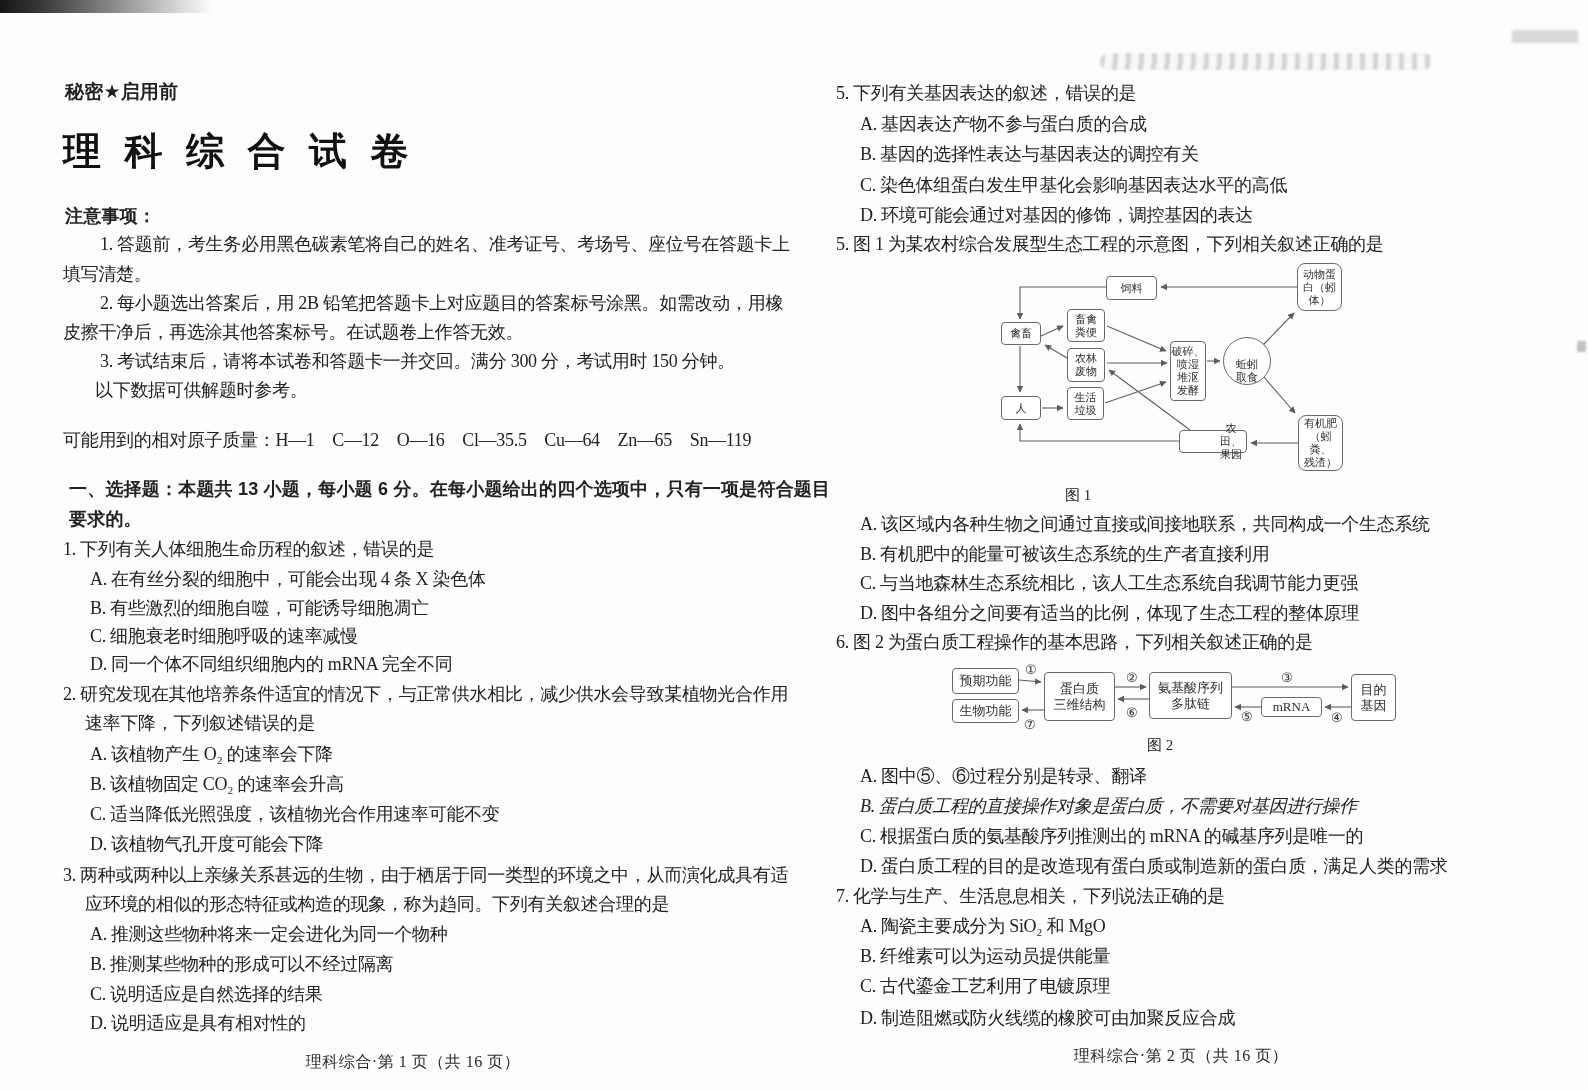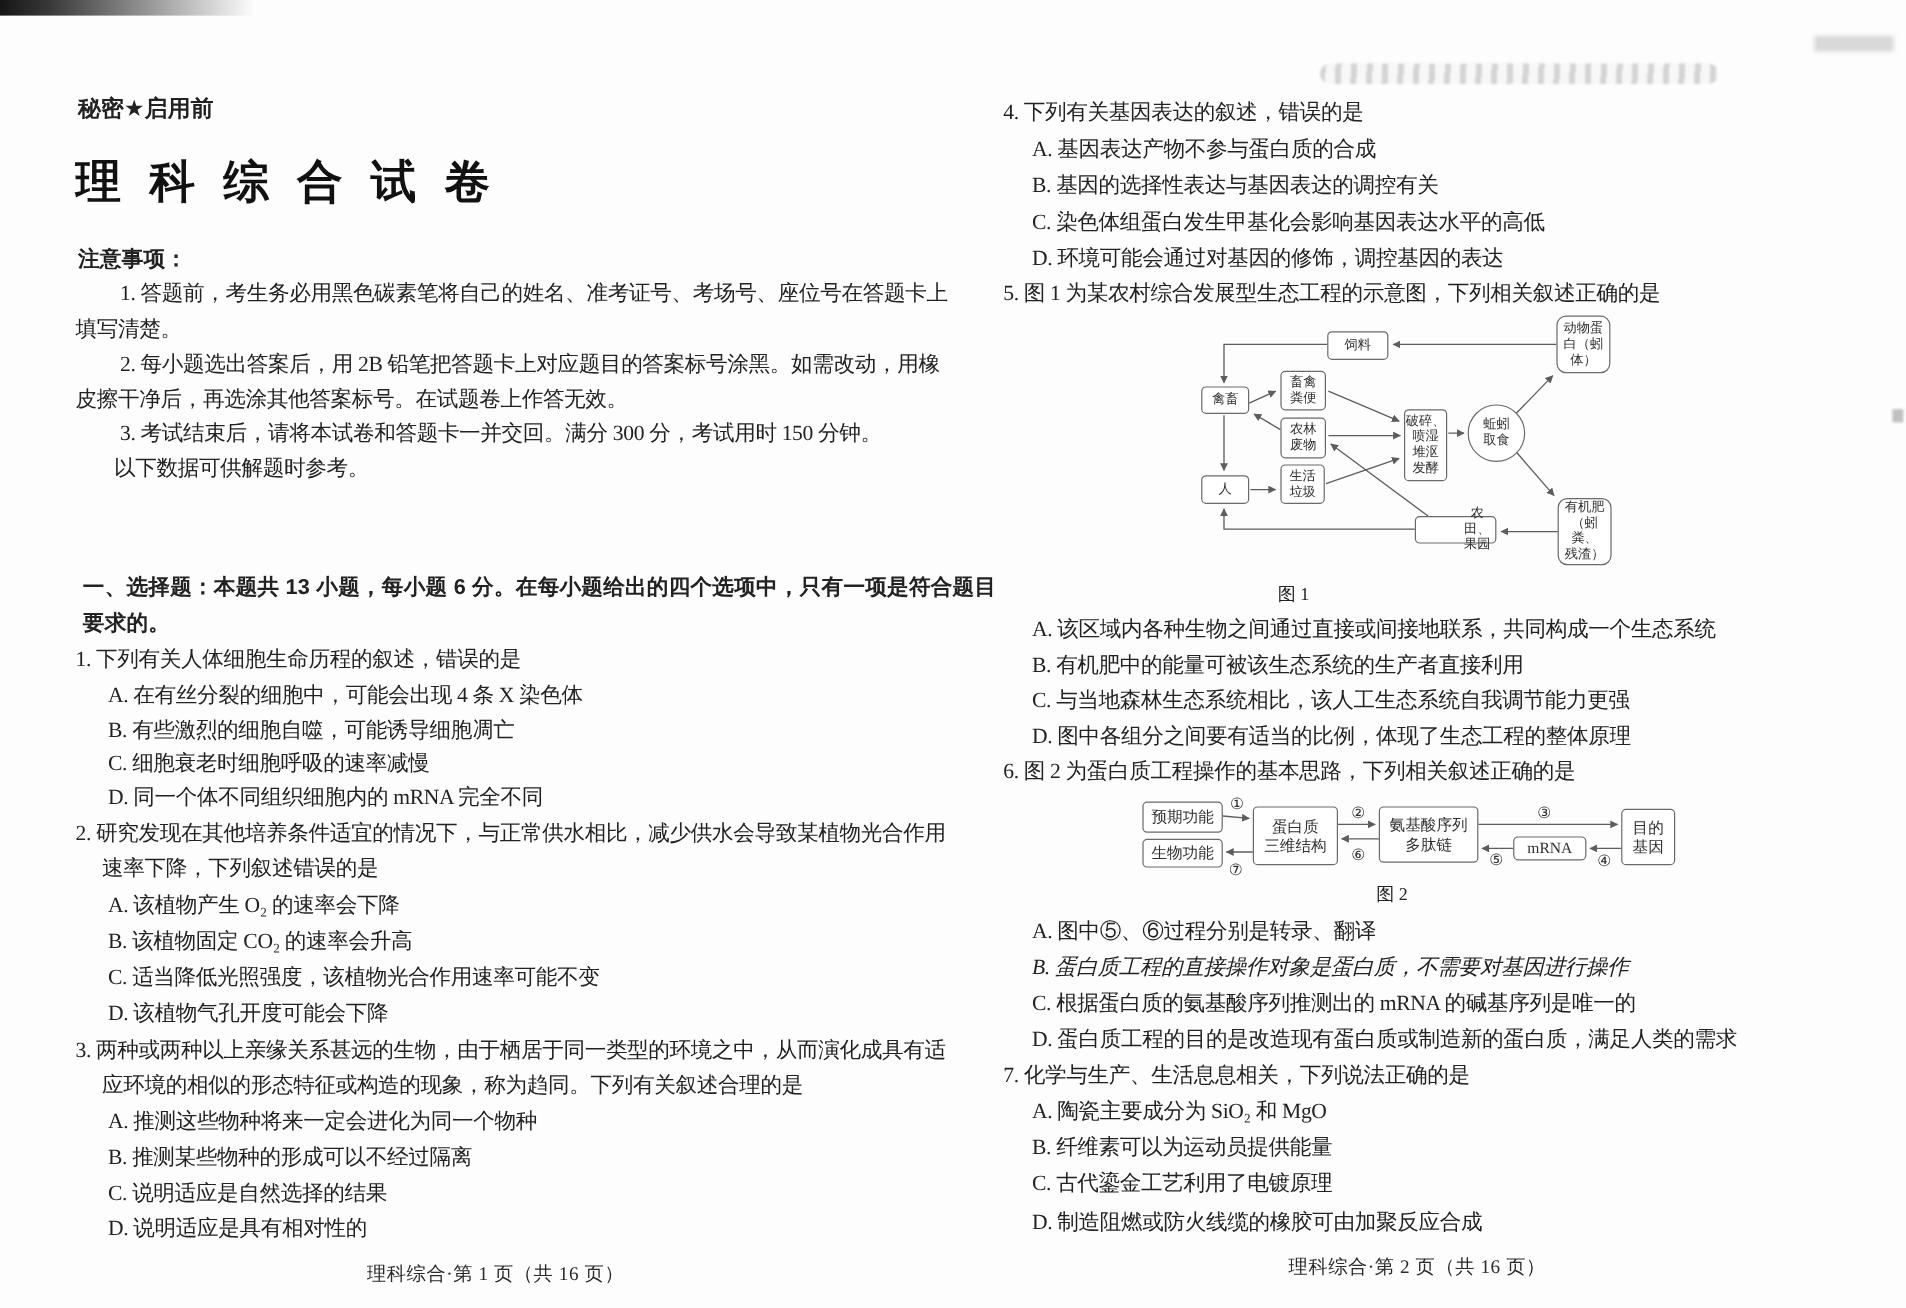--- a/index.html
+++ b/index.html
@@ -66,20 +66,21 @@
   <div class="t" style="top:126px;">理 科 综 合 试 卷</div>
 
   <div class="ln b" style="top:204px;left:2px;">注意事项：</div>
   <div class="ln" style="top:232px;left:37px;">1. 答题前，考生务必用黑色碳素笔将自己的姓名、准考证号、考场号、座位号在答题卡上</div>
   <div class="ln" style="top:262px;left:0px;">填写清楚。</div>
   <div class="ln" style="top:291px;left:37px;">2. 每小题选出答案后，用 2B 铅笔把答题卡上对应题目的答案标号涂黑。如需改动，用橡</div>
   <div class="ln" style="top:320px;left:0px;">皮擦干净后，再选涂其他答案标号。在试题卷上作答无效。</div>
   <div class="ln" style="top:349px;left:37px;">3. 考试结束后，请将本试卷和答题卡一并交回。满分 300 分，考试用时 150 分钟。</div>
 
   <div class="ln" style="top:378px;left:0px;margin-left:32px;">以下数据可供解题时参考。</div>
+  <div class="ln" style="top:428px;left:0px;">可能用到的相对原子质量：H—1　C—12　O—16　Cl—35.5　Cu—64　Zn—65　Sn—119</div>
 
   <div class="ln b" style="top:477px;left:6px;">一、选择题：本题共 13 小题，每小题 6 分。在每小题给出的四个选项中，只有一项是符合题目</div>
   <div class="ln b" style="top:507px;left:6px;">要求的。</div>
 
   <div class="ln" style="top:537px;left:0px;">1. 下列有关人体细胞生命历程的叙述，错误的是</div>
   <div class="ln" style="top:567px;left:27px;">A. 在有丝分裂的细胞中，可能会出现 4 条 X 染色体</div>
   <div class="ln" style="top:596px;left:27px;">B. 有些激烈的细胞自噬，可能诱导细胞凋亡</div>
   <div class="ln" style="top:624px;left:27px;">C. 细胞衰老时细胞呼吸的速率减慢</div>
   <div class="ln" style="top:652px;left:27px;">D. 同一个体不同组织细胞内的 mRNA 完全不同</div>
 
@@ -94,21 +95,21 @@
   <div class="ln" style="top:892px;left:22px;">应环境的相似的形态特征或构造的现象，称为趋同。下列有关叙述合理的是</div>
   <div class="ln" style="top:922px;left:27px;">A. 推测这些物种将来一定会进化为同一个物种</div>
   <div class="ln" style="top:952px;left:27px;">B. 推测某些物种的形成可以不经过隔离</div>
   <div class="ln" style="top:982px;left:27px;">C. 说明适应是自然选择的结果</div>
   <div class="ln" style="top:1011px;left:27px;">D. 说明适应是具有相对性的</div>
 
   <div class="foot" style="top:1052px;left:0;width:700px;">理科综合·第 1 页（共 16 页）</div>
 </div>
 
 <div class="page" id="page2">
-  <div class="ln" style="top:81px;left:0px;">4. 下列有关基因表达的叙述，错误的是</div>
+  <div class="ln" style="top:81px;left:0px;">5. 下列有关基因表达的叙述，错误的是</div>
   <div class="ln" style="top:112px;left:24px;">A. 基因表达产物不参与蛋白质的合成</div>
   <div class="ln" style="top:142px;left:24px;">B. 基因的选择性表达与基因表达的调控有关</div>
   <div class="ln" style="top:173px;left:24px;">C. 染色体组蛋白发生甲基化会影响基因表达水平的高低</div>
   <div class="ln" style="top:203px;left:24px;">D. 环境可能会通过对基因的修饰，调控基因的表达</div>
   <div class="ln" style="top:232px;left:0px;">5. 图 1 为某农村综合发展型生态工程的示意图，下列相关叙述正确的是</div>
 
   <div class="fig f1" style="top:256px;left:24px;width:486px;height:218px;">
     <svg width="486" height="218" viewBox="0 0 486 218">
       <defs>
         <marker id="ah" markerWidth="8" markerHeight="8" refX="5.5" refY="3" orient="auto">
@@ -142,21 +143,21 @@
 粪便</span></div>
     <div class="node" style="left:207px;top:92px;width:38px;height:34px;"><span>农林
 废物</span></div>
     <div class="node" style="left:207px;top:131px;width:37px;height:33px;"><span>生活
 垃圾</span></div>
     <div class="node" style="left:141px;top:140px;width:40px;height:24px;"><span>人</span></div>
     <div class="node" style="left:310px;top:85px;width:36px;height:60px;"><span>破碎、
 喷湿
 堆沤
 发酵</span></div>
-    <div class="node circle" style="left:363px;top:81px;width:48px;height:48px;"><span>蚯蚓
+    <div class="node circle" style="left:363px;top:81px;width:48px;height:48px;align-items:flex-end;"><span>蚯蚓
 取食</span></div>
     <div class="node round" style="left:438px;top:159px;width:45px;height:56px;"><span>有机肥
 （蚓粪、
 残渣）</span></div>
     <div class="node" style="left:319px;top:174px;width:68px;height:23px;padding-left:36px;"><span>农田、果园</span></div>
   </div>
   <div class="figcap ctr" style="top:486px;left:24px;width:436px;">图 1</div>
 
   <div class="ln" style="top:542px;left:24px;">B. 有机肥中的能量可被该生态系统的生产者直接利用</div>
   <div class="ln" style="top:512px;left:24px;">A. 该区域内各种生物之间通过直接或间接地联系，共同构成一个生态系统</div>

